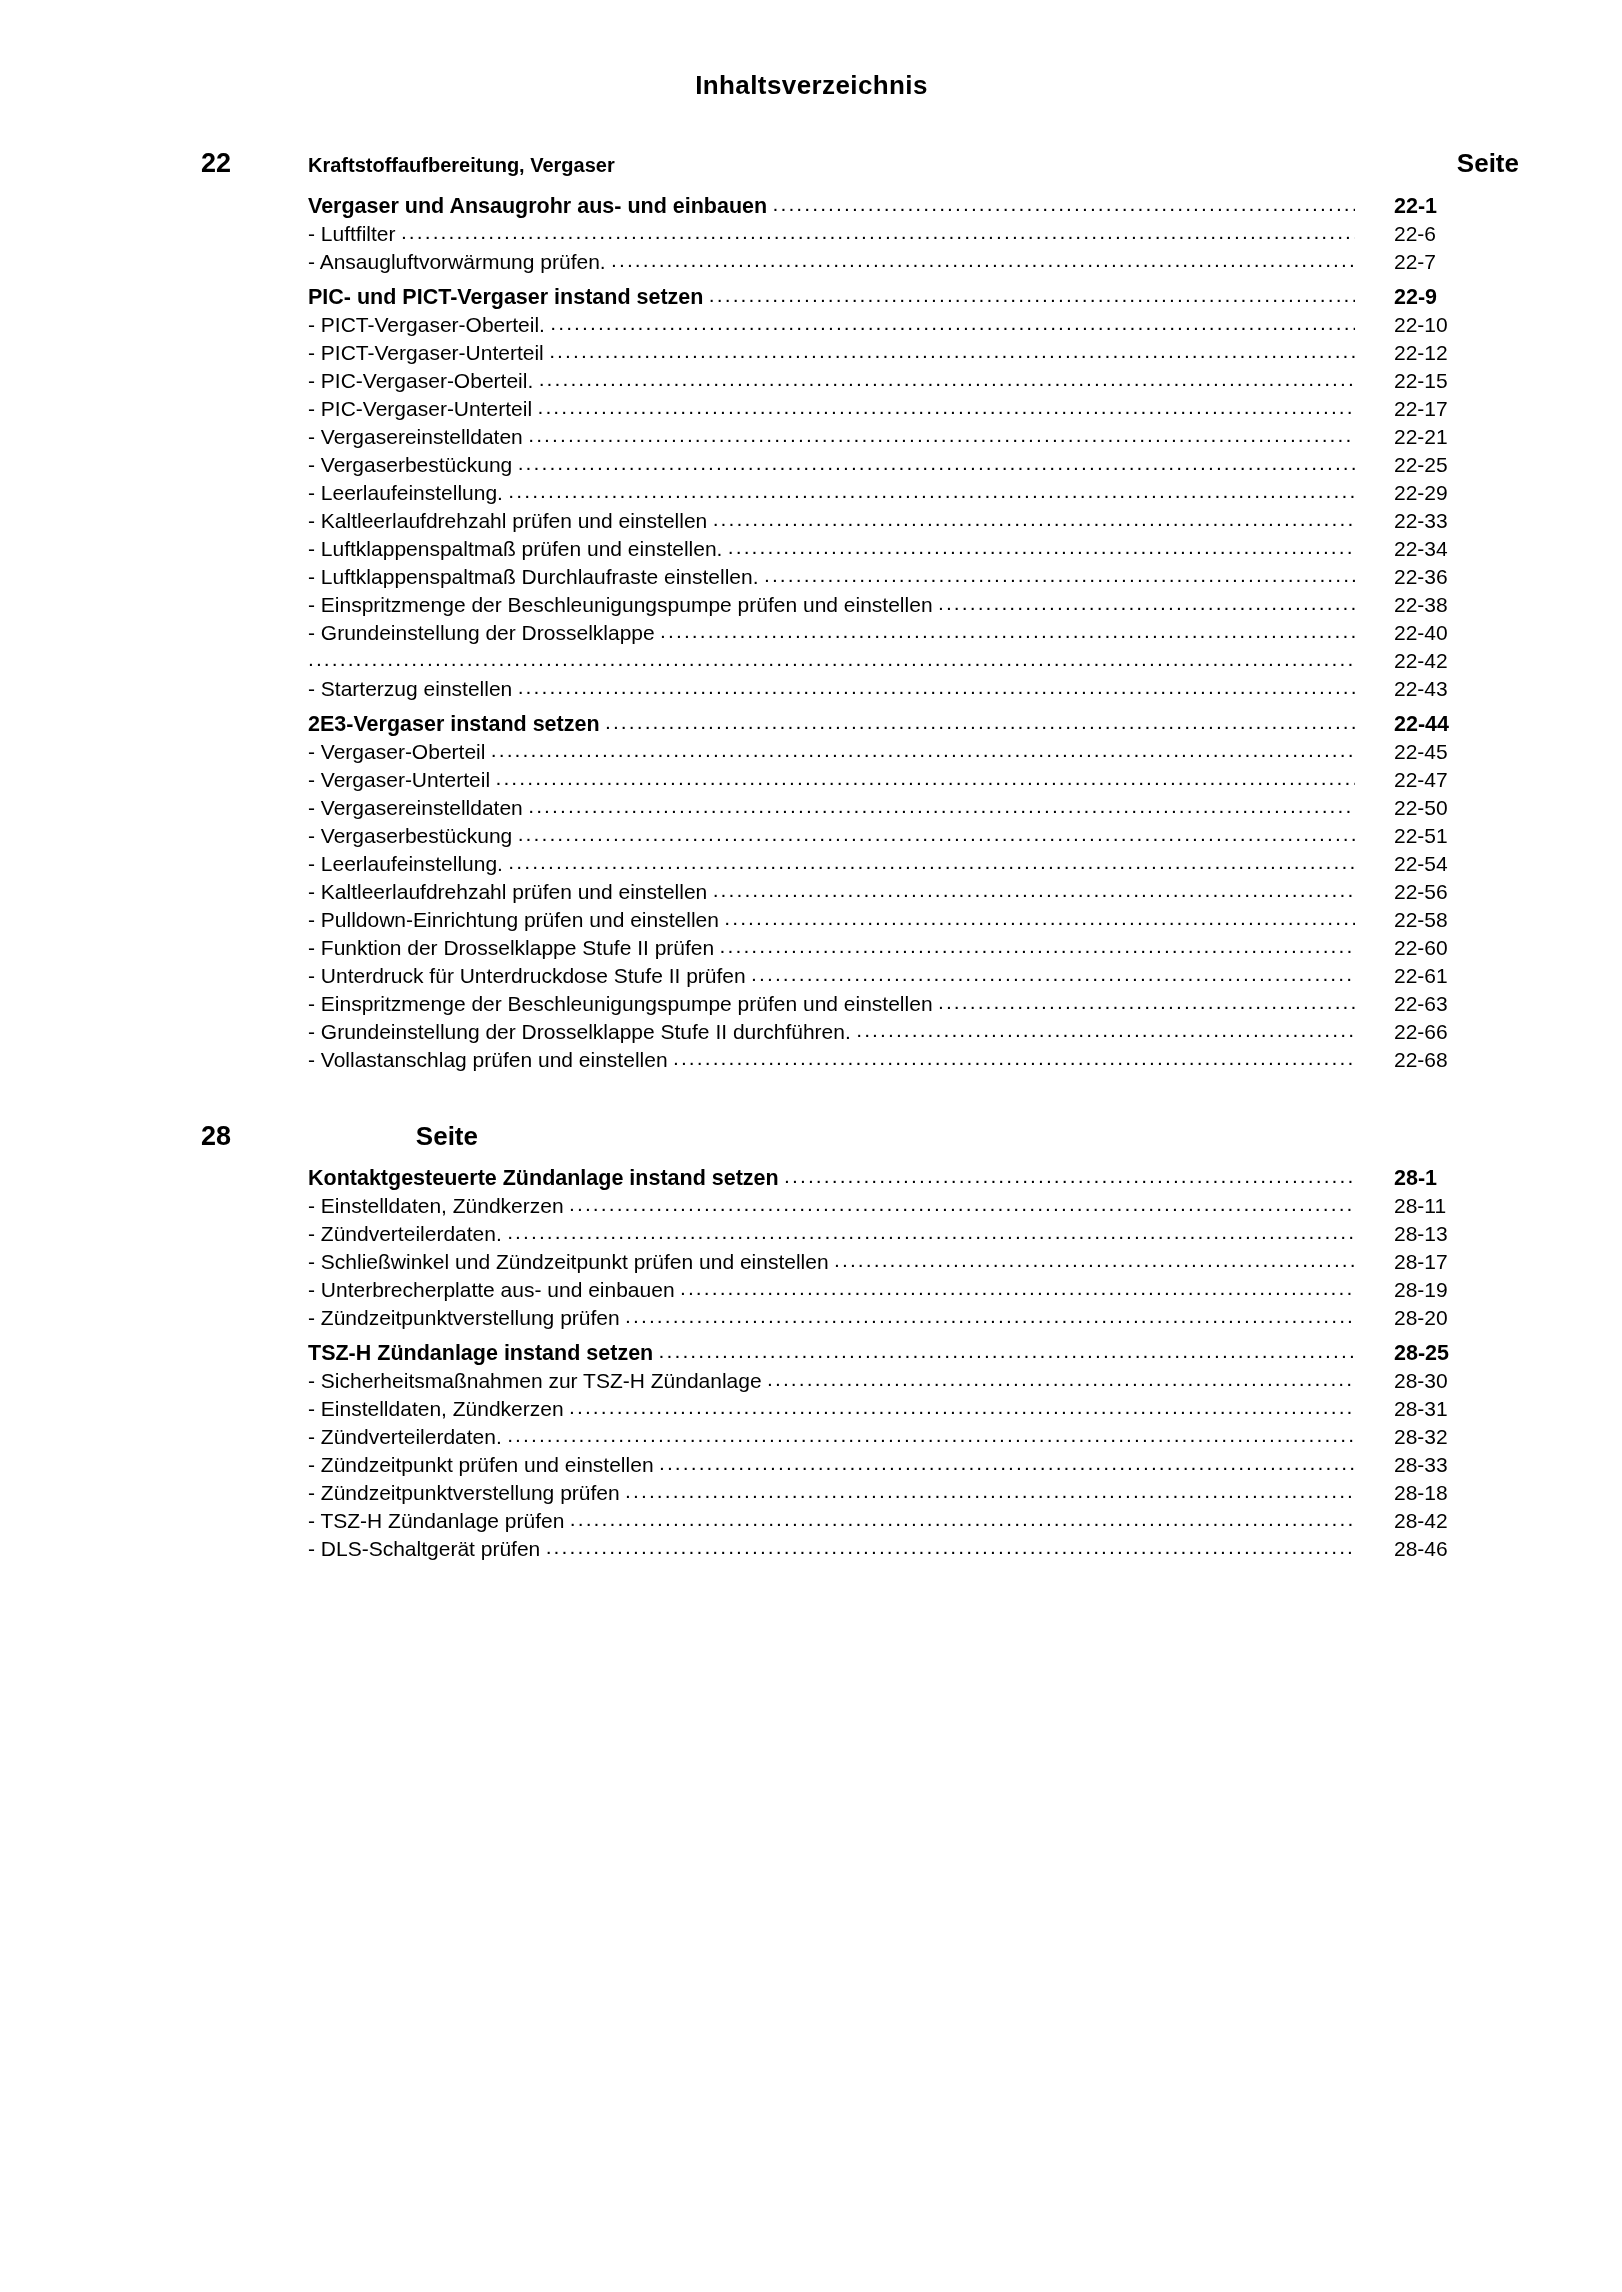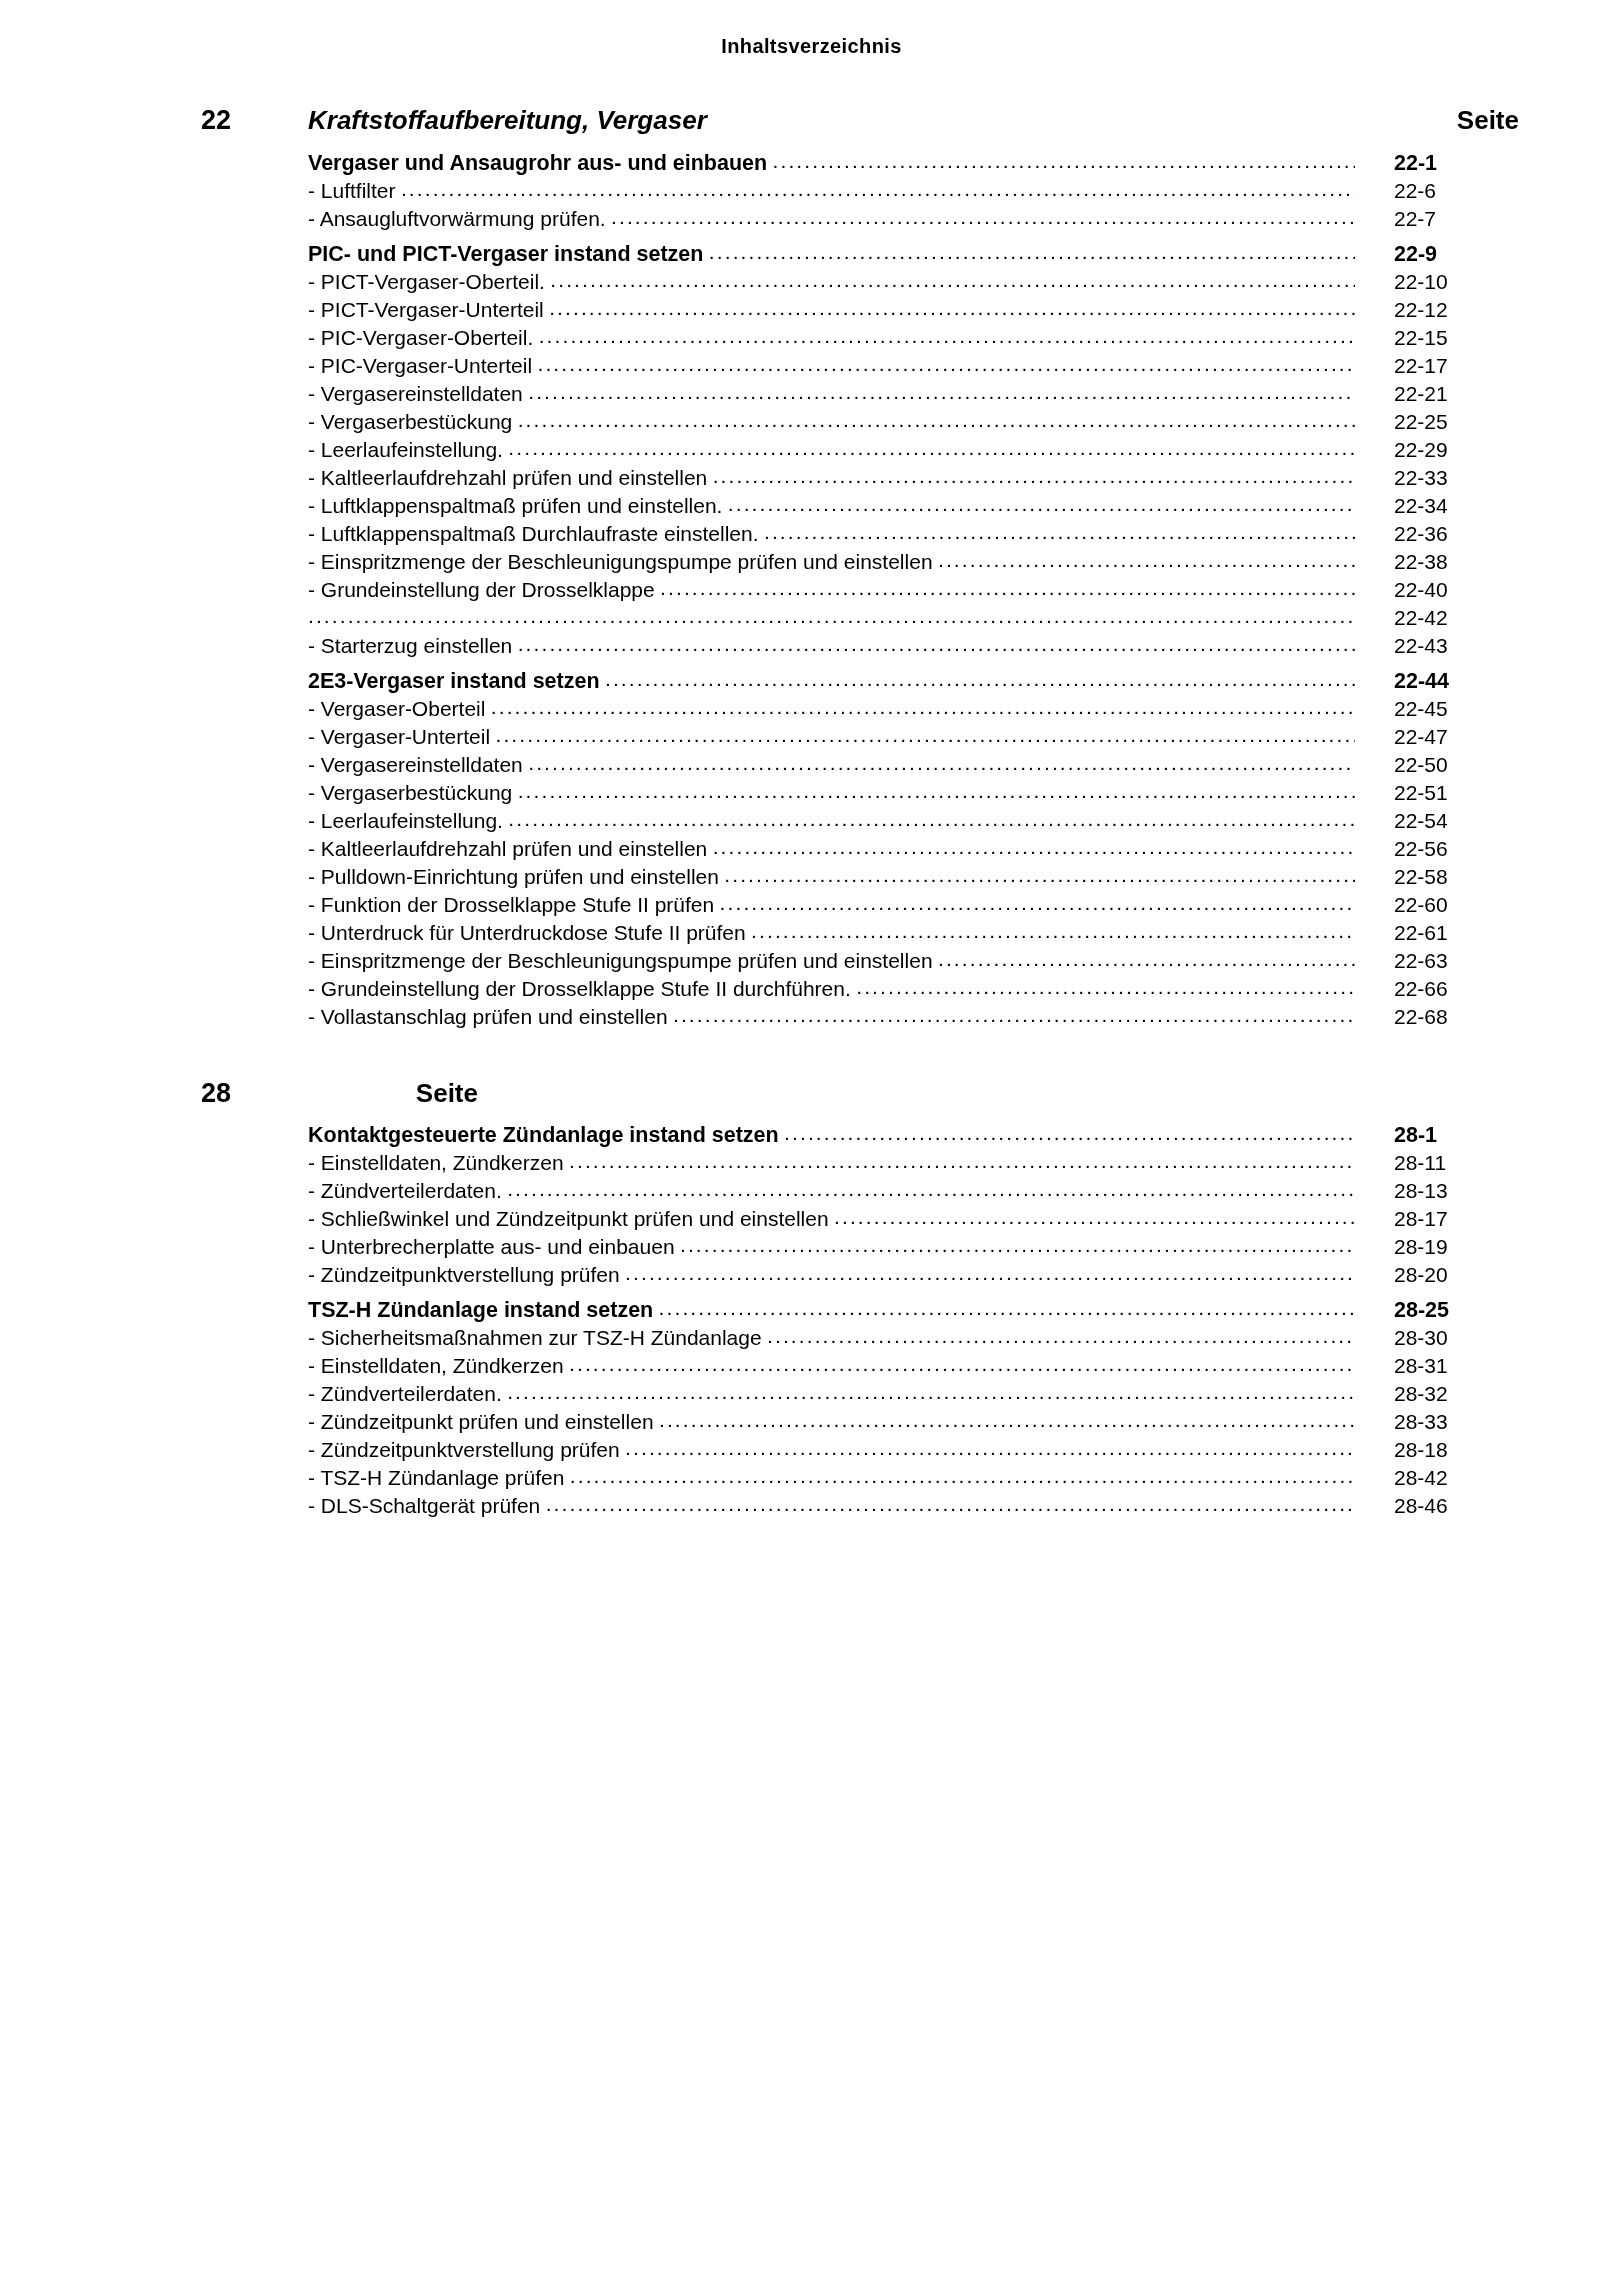--- a/index.html
+++ b/index.html
@@ -18,23 +18,23 @@
   .page {
     position: absolute;
     left: 0; top: 0;
     width: 1623px;
     height: 2293px;
     padding: 0;
     box-sizing: border-box;
   }
   .doc-title {
     text-align: center;
-    font-size: 20px;
-    font-weight: bold;
-    margin-top: 35px;
+    font-size: 26px;
+    font-weight: bold;
+    margin-top: 70px;
     letter-spacing: 0.4px;
   }
   .content {
     margin: 0 auto;
     width: 1433px;
     padding-left: 106px;
     box-sizing: border-box;
   }
   .chapter-head {
     display: flex;
@@ -42,24 +42,23 @@
     margin-top: 47px;
     margin-bottom: 12.5px;
   }
   .chapter-num {
     width: 107px;
     font-size: 27px;
     font-weight: bold;
     flex: 0 0 107px;
   }
   .chapter-title {
-    font-size: 26px;
+    font-size: 20px;
     font-weight: bold;
     flex: 1 1 auto;
-    font-style: italic;
   }
   .chapter-pagelabel {
     font-size: 26px;
     font-weight: bold;
     text-align: right;
     flex: 0 0 170px;
     padding-right: 9px;
   }
   .group {
     margin-top: 7px;

